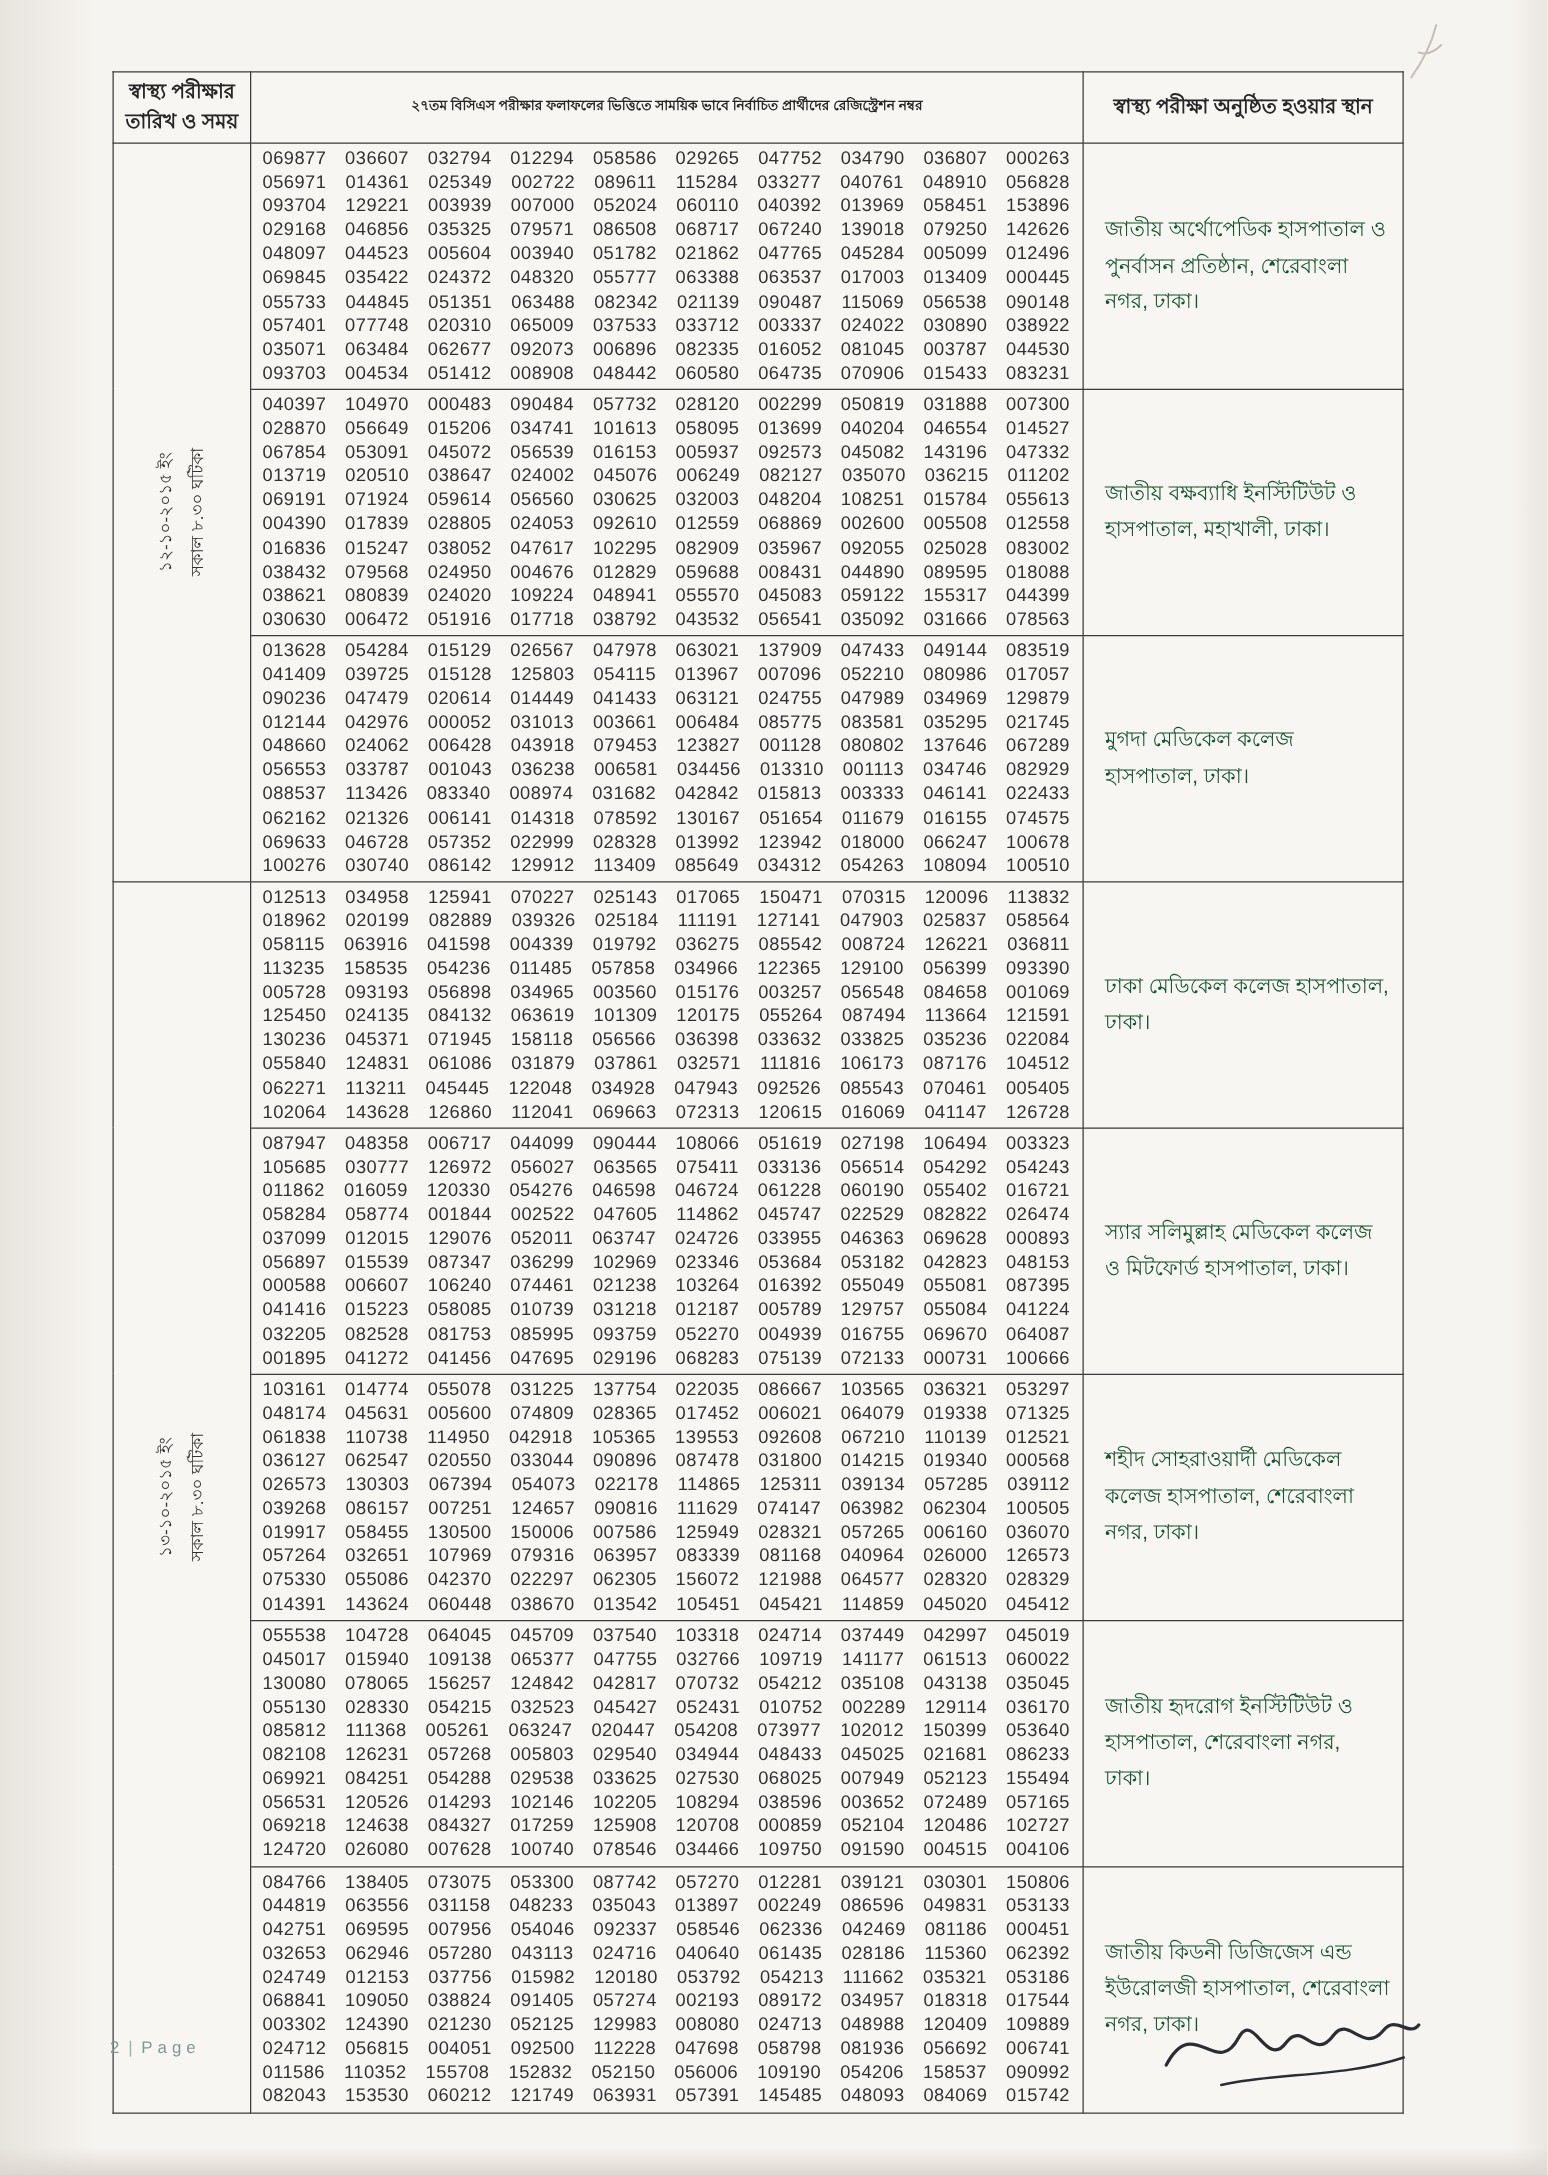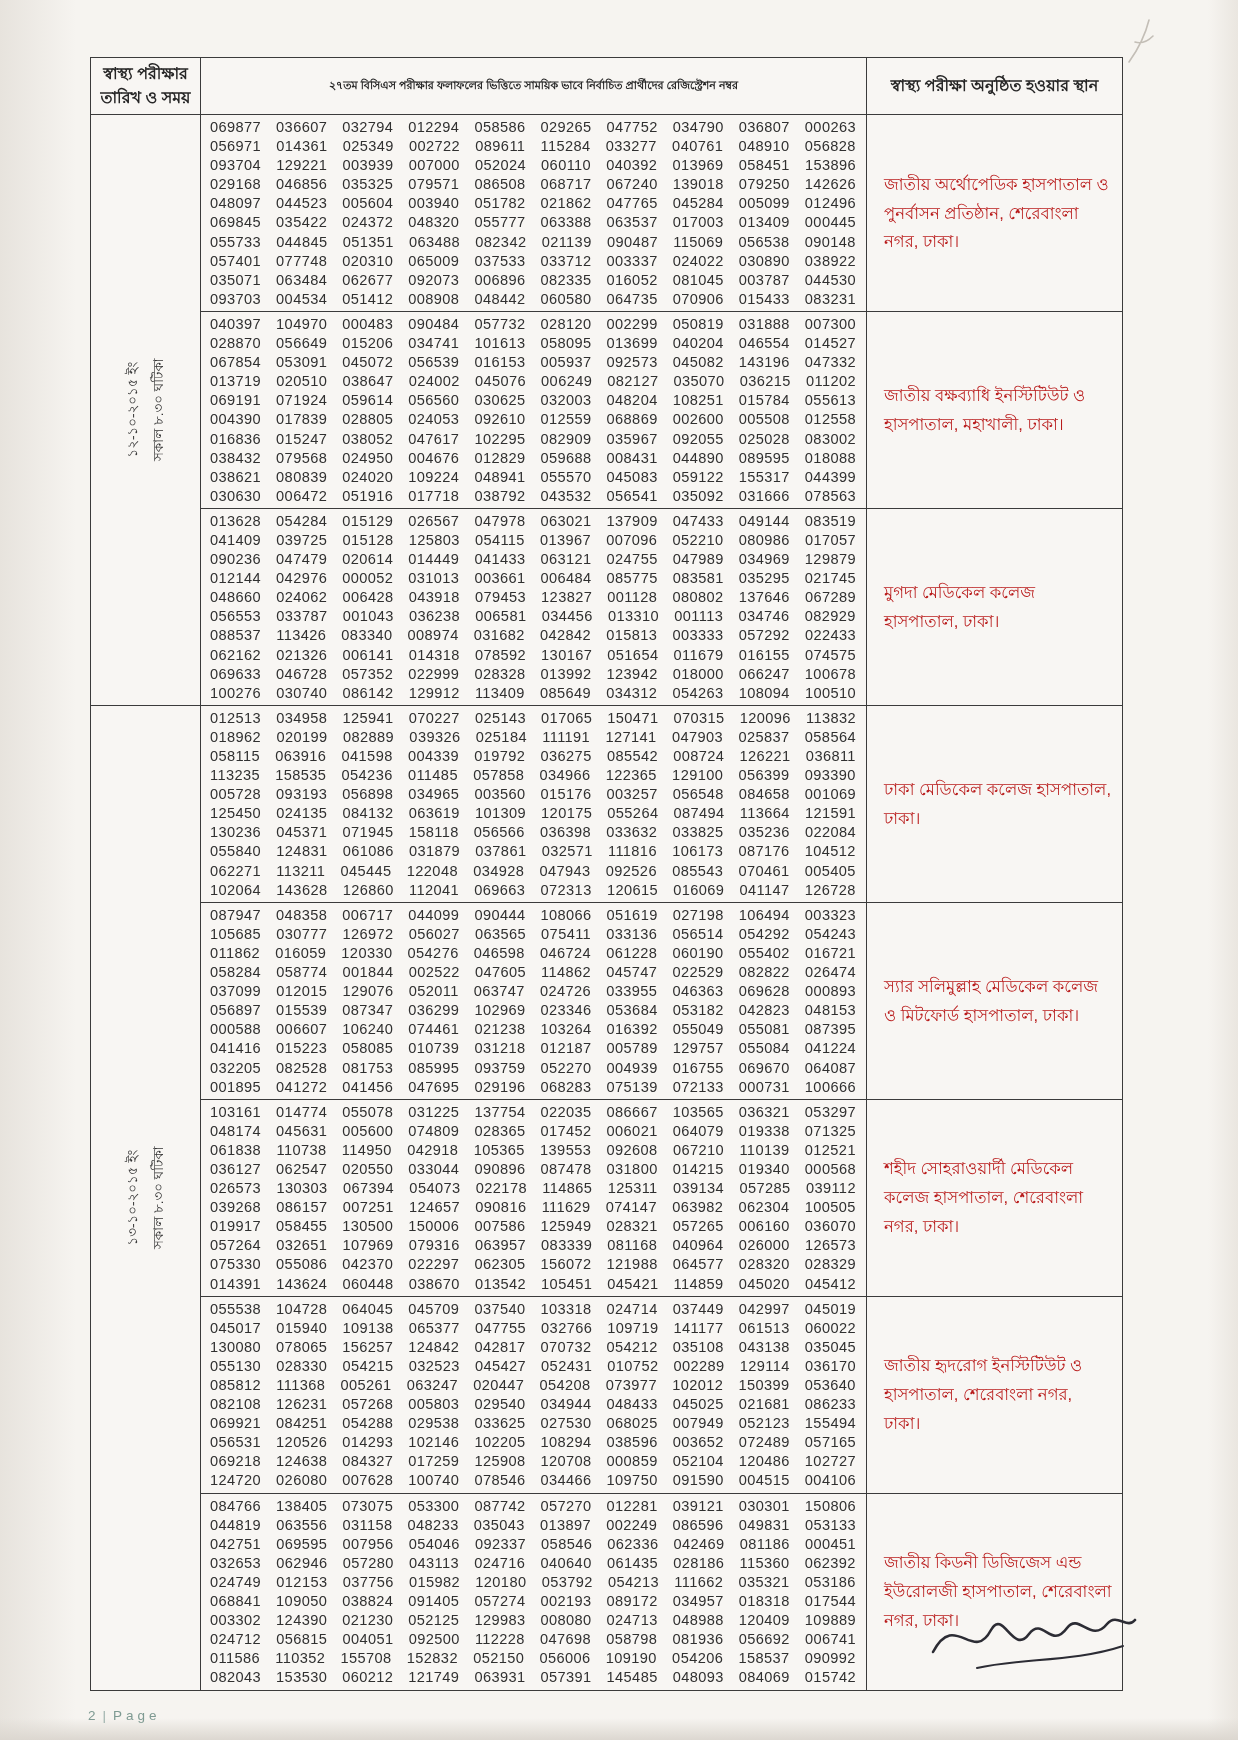--- a/index.html
+++ b/index.html
@@ -43,24 +43,24 @@
 
   td.num-cell{height:193px;vertical-align:top;padding:3px 10px 2px 9px;}
   .num-row{display:flex;justify-content:space-between;height:19.1px;line-height:19.1px;}
   .num-row span{
     font-size:14.6px;letter-spacing:.4px;color:#303030;
     font-family:"Liberation Sans","DejaVu Sans",sans-serif;
     font-variant-numeric:tabular-nums;
   }
 
   td.loc-cell{vertical-align:middle;padding:6px 10px 6px 17px;
-    font-size:16.5px;line-height:1.75;color:#b91c1c;font-weight:500;}
+    font-size:16.5px;line-height:1.75;color:#14532d;font-weight:500;}
 
   .page-footer{
-    position:absolute;left:88px;top:1708px;
+    position:absolute;left:88px;top:1630px;
     font-size:13.5px;color:#7e9a92;letter-spacing:1px;
   }
   .page-footer .sep{margin:0 6px;color:#9ab0aa;}
   .page-footer .lbl{letter-spacing:4px;}
 
   .signature{position:absolute;left:925px;top:1590px;width:215px;height:100px;}
   .corner-mark{position:absolute;left:1105px;top:14px;width:60px;height:60px;opacity:.55;}
 </style>
 </head>
 <body>
@@ -416,21 +416,21 @@
           </div>
           <div class="num-row">
             <span>088537</span>
             <span>113426</span>
             <span>083340</span>
             <span>008974</span>
             <span>031682</span>
             <span>042842</span>
             <span>015813</span>
             <span>003333</span>
-            <span>057292</span>
+            <span>046141</span>
             <span>022433</span>
           </div>
           <div class="num-row">
             <span>062162</span>
             <span>021326</span>
             <span>006141</span>
             <span>014318</span>
             <span>078592</span>
             <span>130167</span>
             <span>051654</span>

